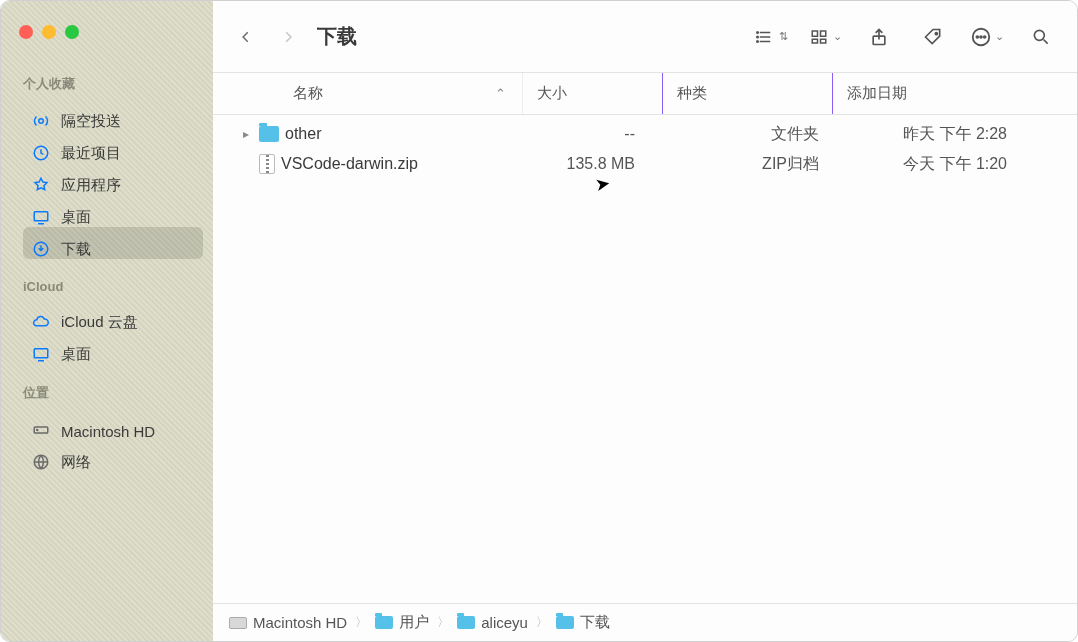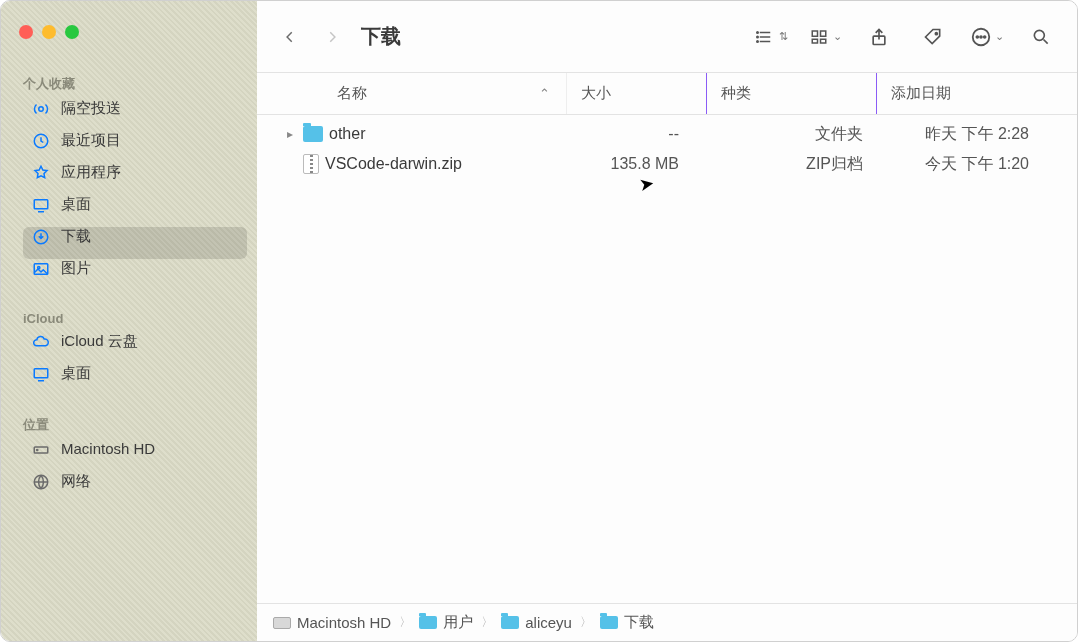--- a/index.html
+++ b/index.html
@@ -1,26 +1,26 @@
 <!DOCTYPE html>
 <html><head>
 <meta charset="utf-8">
 <style>
   * { box-sizing: border-box; margin: 0; padding: 0; font-family: -apple-system, "Helvetica Neue", Arial, sans-serif; }
   body { width: 1078px; height: 642px; overflow: hidden; background: #fff; }
   .window { display: flex; width: 1078px; height: 642px; border: 1px solid #d0d0d0; border-radius: 10px; overflow: hidden; }
 
   
-  .sidebar { width: 256px; background: repeating-linear-gradient(45deg,#dedecb 0 2px,#d4d4c0 2px 4px); display:flex; flex-direction:column; padding-top:14px; }
+  .sidebar { width: 212px; background: repeating-linear-gradient(45deg,#dedecb 0 2px,#d4d4c0 2px 4px); display:flex; flex-direction:column; padding-top:14px; }
   .traffic { display:flex; gap:9px; padding:10px 18px 22px 18px; }
   .traffic span { width:14px; height:14px; border-radius:50%; }
   .tl-close{background:#ff5f57;} .tl-min{background:#febc2e;} .tl-max{background:#28c840;}
   .side-section { padding: 4px 10px 6px 22px; }
   .side-heading { font-size:13px; color:#8a8a7a; font-weight:600; margin: 10px 0 6px 0; }
-  .side-item { display:flex; align-items:flex-start; gap:10px; height:32px; font-size:15px; color:#3a3a3a; border-radius:6px; padding:0 8px; cursor:default; }
+  .side-item { display:flex; align-items:flex-end; gap:10px; height:32px; font-size:15px; color:#3a3a3a; border-radius:6px; padding:0 8px; cursor:default; }
   .side-item.selected { background: rgba(0,0,0,0.12); }
   .side-ico { width:20px; height:20px; display:flex; align-items:center; justify-content:center; color:#0a7aff; }
   .side-ico.grey { color:#6b6b6b; }
 
   
   .main { flex:1; display:flex; flex-direction:column; background:#fdfdfd; }
   .toolbar { height:72px; display:flex; align-items:center; padding:0 14px; border-bottom:1px solid #e3e3e3; gap:4px; }
   .nav-arrow { width:38px; height:40px; display:flex; align-items:center; justify-content:center; color:#6b6b6b; font-size:22px; }
   .nav-arrow.disabled{ color:#c5c5c5; }
   .title { font-size:20px; font-weight:600; color:#3a3a3a; margin-left:6px; margin-right:auto; }
@@ -111,30 +111,20 @@
       </div>
       <div class="side-item selected">
         <span class="side-ico">
             <svg width="18" height="18" viewBox="0 0 24 24" fill="none" stroke="currentColor" stroke-width="2">
               <circle cx="12" cy="12" r="9"></circle>
               <path d="M12 7v7M9 11l3 3 3-3"></path>
             </svg>
           </span>
         <span>下载</span>
       </div>
-      <div class="side-item">
-        <span class="side-ico">
-            <svg width="18" height="18" viewBox="0 0 24 24" fill="none" stroke="currentColor" stroke-width="2">
-              <rect x="3" y="5" width="18" height="14" rx="1"></rect>
-              <circle cx="9" cy="10" r="1.5"></circle>
-              <path d="M3 17l5-5 4 4 3-3 6 6"></path>
-            </svg>
-          </span>
-        <span>图片</span>
-      </div>
     </div>
 
     <div class="side-section">
       <div class="side-heading">iCloud</div>
       <div class="side-item">
         <span class="side-ico">
             <svg width="20" height="18" viewBox="0 0 24 24" fill="none" stroke="currentColor" stroke-width="2">
               <path d="M6 17a4 4 0 0 1 .5-8 5 5 0 0 1 9.7-1A4.5 4.5 0 0 1 18 17z"></path>
             </svg>
           </span>

